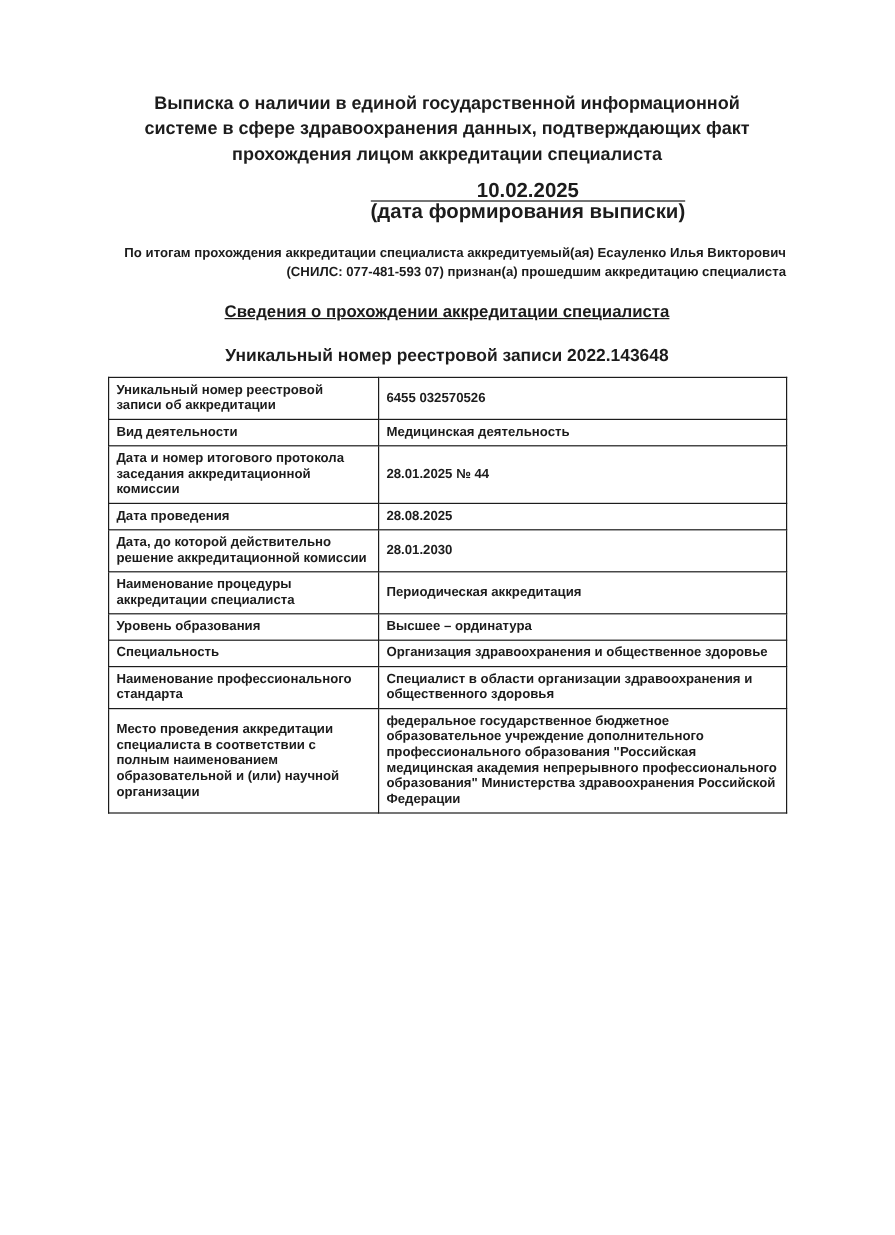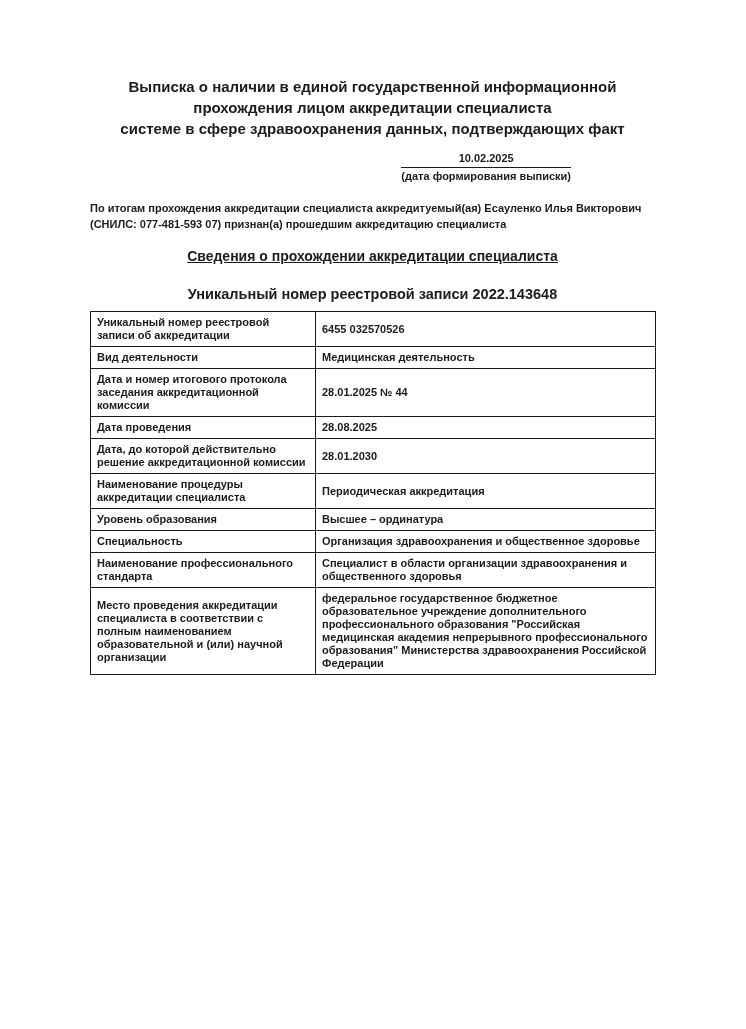--- a/index.html
+++ b/index.html
@@ -29,36 +29,36 @@
   }
   .date-wrap {
     margin-top: 13px;
     text-align: right;
     padding-right: 84px;
   }
   .date-block {
     display: inline-block;
     text-align: center;
     font-weight: bold;
-    font-size: 11px;
+    font-size: 17px;
     line-height: 13px;
   }
   .date-value {
     display: block;
     padding: 0 12px 2px 12px;
     border-bottom: 1.5px solid #1c1c1c;
   }
   .date-caption {
     display: block;
     padding-top: 2px;
   }
   .intro {
     margin: 16px auto 0 auto;
     max-width: 565px;
-    text-align: left;
+    text-align: right;
     font-weight: bold;
     font-size: 11px;
     line-height: 16px;
   }
   .section-heading {
     margin-top: 17px;
     text-align: center;
     font-weight: bold;
     font-size: 14px;
     line-height: 14px;
@@ -90,22 +90,22 @@
     word-wrap: break-word;
   }
 </style>
 </head>
 <body>
 
 <div class="page">
 
   <div class="doc-title" id="doc-title">
       <div>Выписка о наличии в единой государственной информационной</div>
+      <div>системе в сфере здравоохранения данных, подтверждающих факт</div>
       <div>прохождения лицом аккредитации специалиста</div>
-      <div>системе в сфере здравоохранения данных, подтверждающих факт</div>
     </div>
 
   <div class="date-wrap">
     <div class="date-block">
       <span class="date-value">10.02.2025</span>
       <span class="date-caption">(дата формирования выписки)</span>
     </div>
   </div>
 
   <div class="intro">По итогам прохождения аккредитации специалиста аккредитуемый(ая) Есауленко Илья Викторович (СНИЛС: 077-481-593 07) признан(а) прошедшим аккредитацию специалиста</div>

